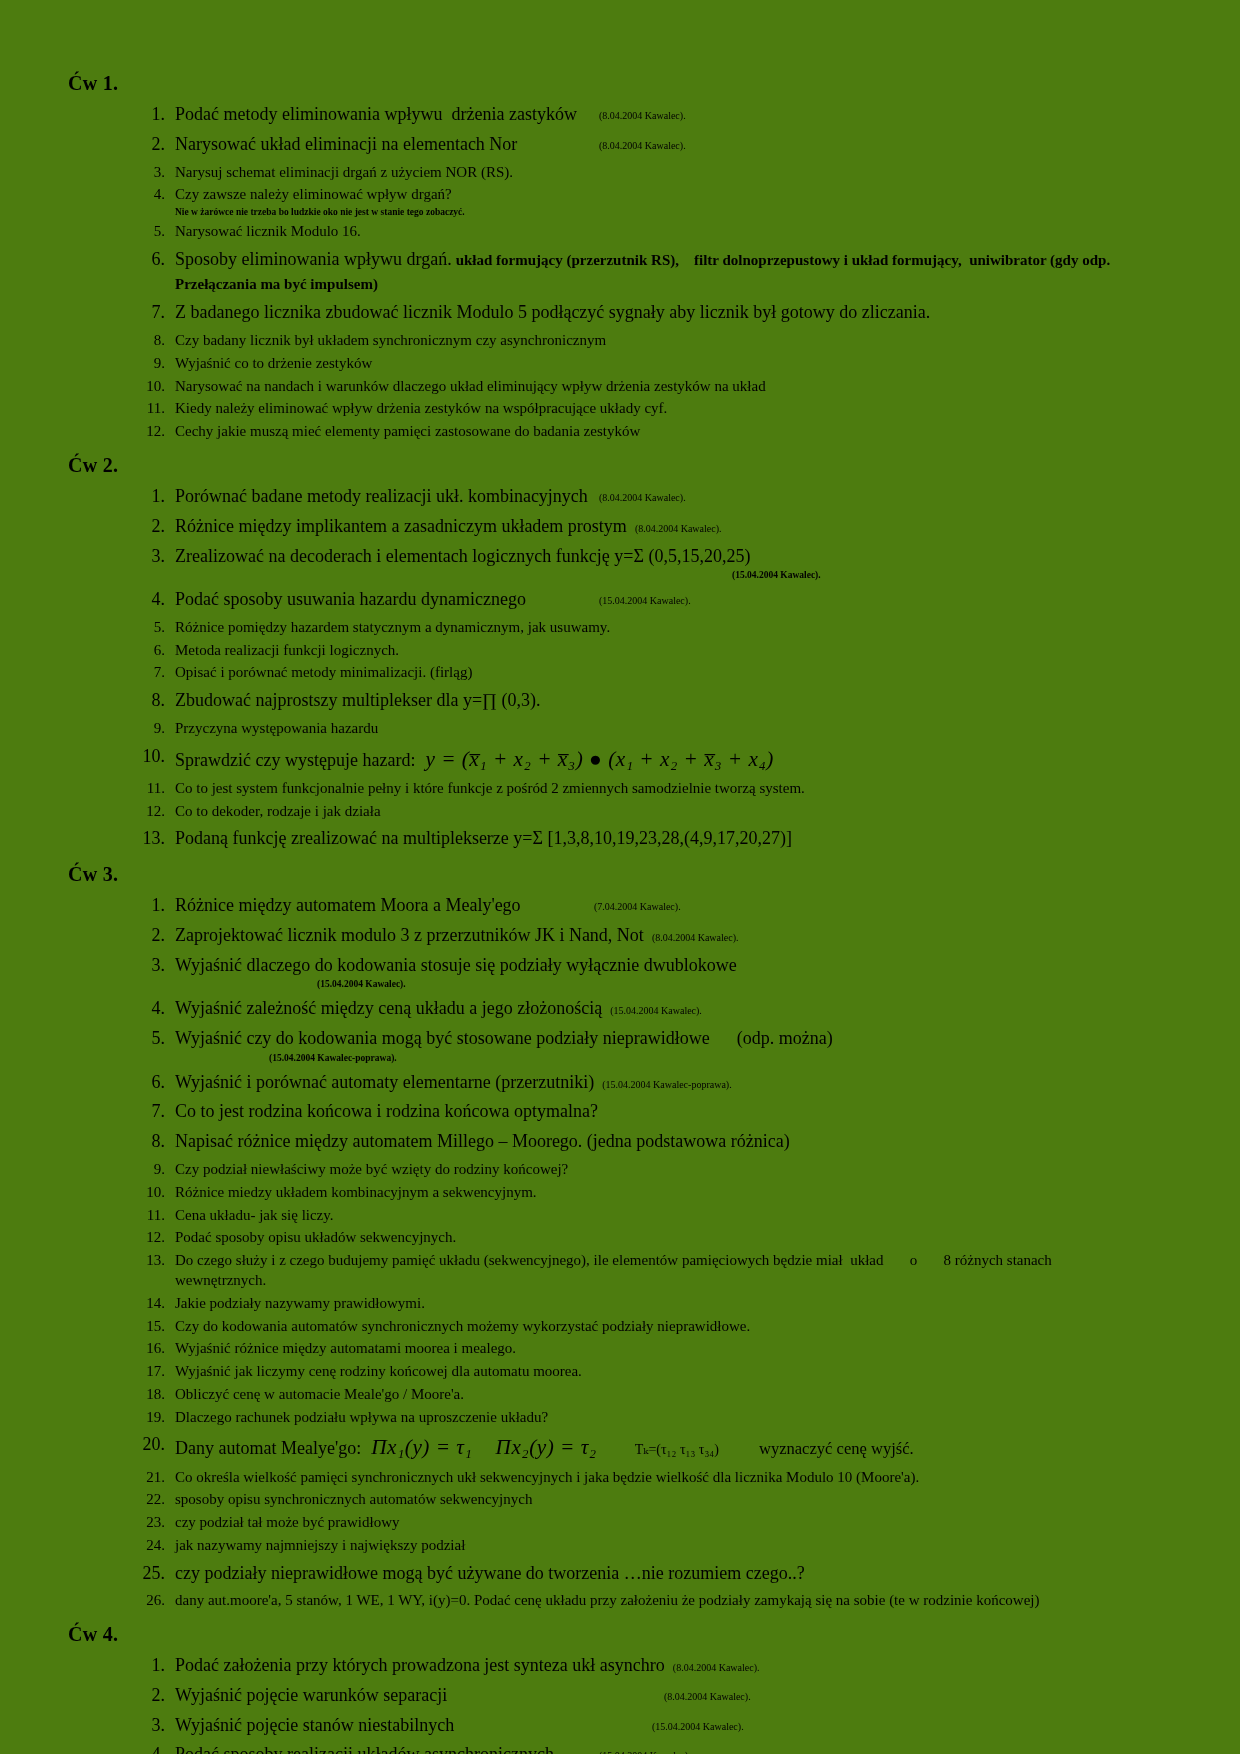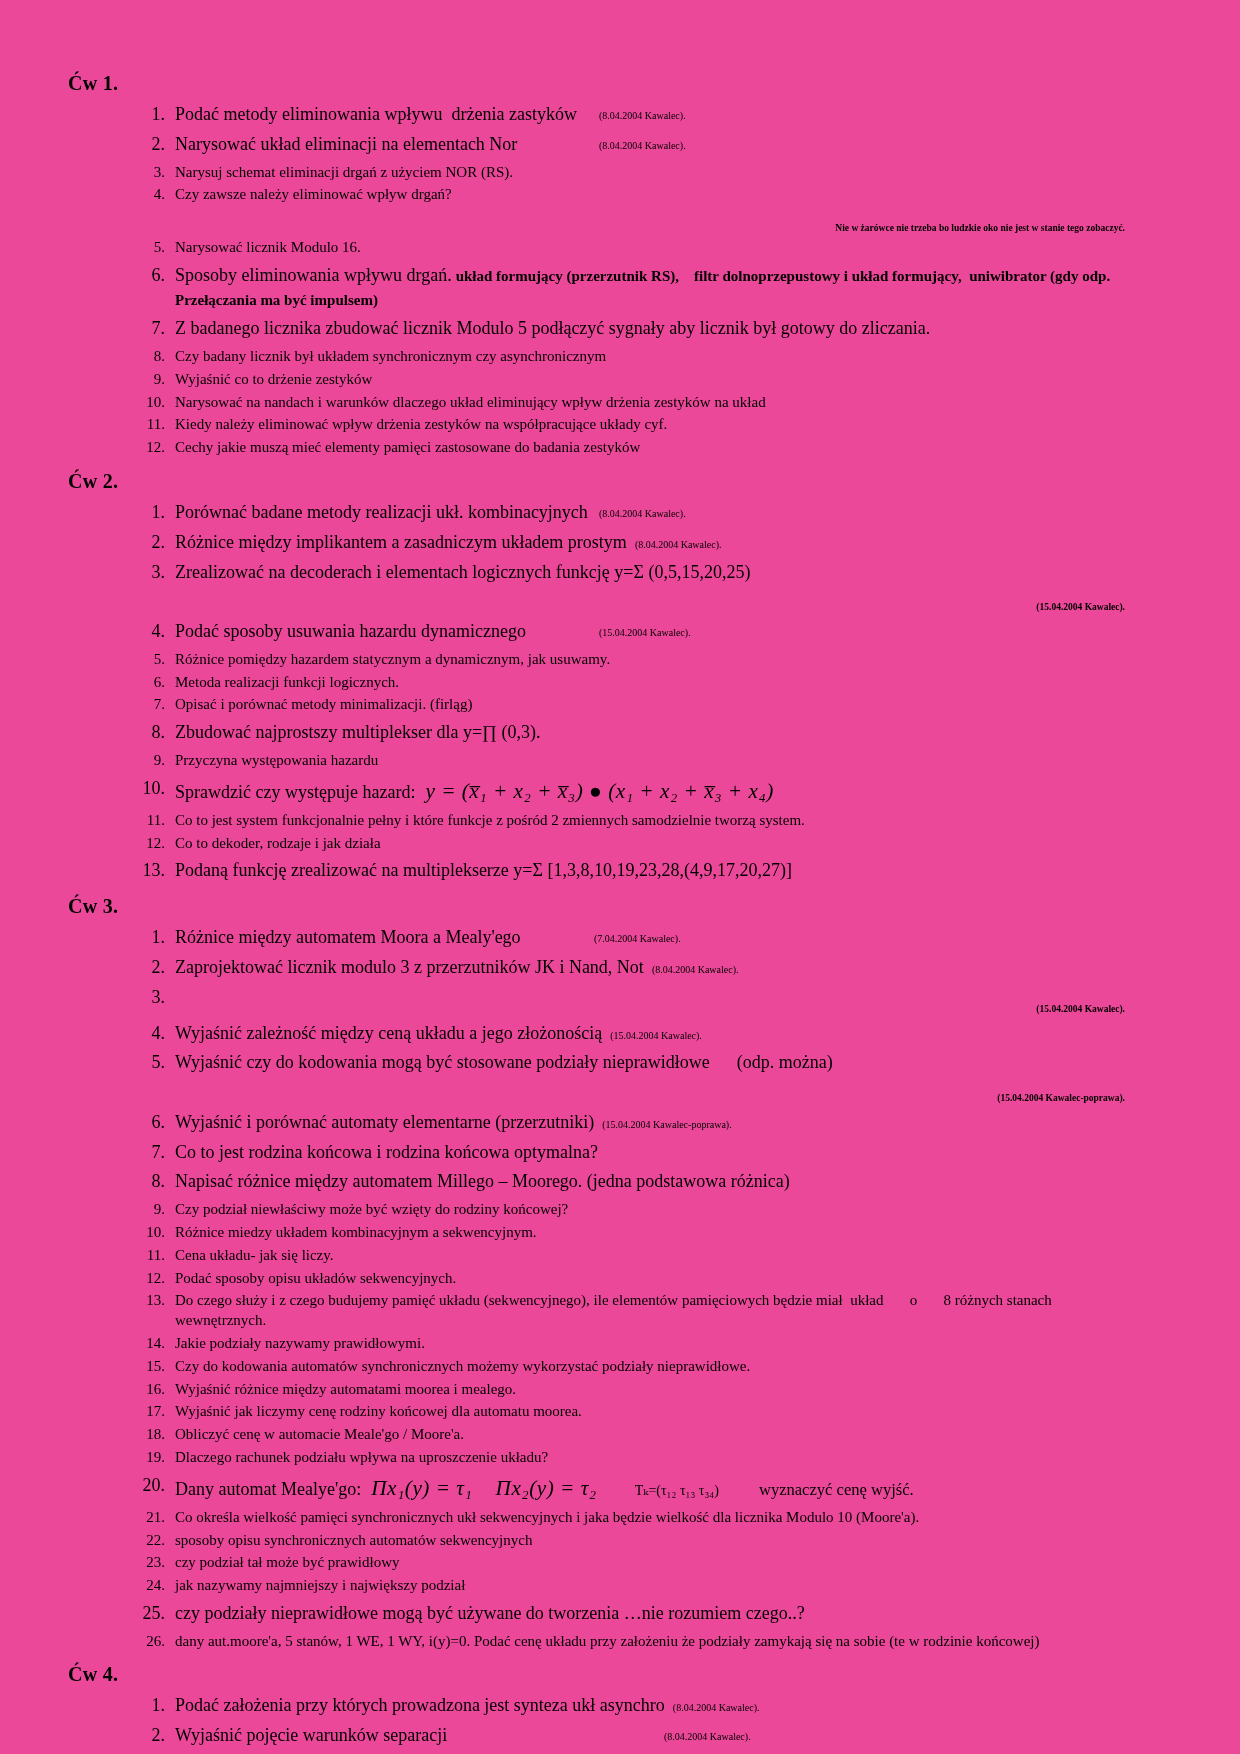--- a/index.html
+++ b/index.html
@@ -1,33 +1,33 @@
 <!DOCTYPE html>
 <html><head>
 <meta charset="utf-8">
 <style>
   html,body{margin:0;padding:0;background:#e8e8e8;}
   .page{
-    width:1240px;height:1754px;margin:0 auto;background:#ec4899;
+    width:1240px;height:1754px;margin:0 auto;background:#4d7c0f;
     font-family:"Liberation Serif","DejaVu Serif",serif;color:#000;
     box-sizing:border-box;padding:60px 80px 0 68px;position:relative;overflow:hidden;
   }
   .section{margin:0 0 10px 0;}
   .section-title{font-weight:bold;font-size:20px;margin:12px 0 8px 0;letter-spacing:0.3px;}
   .items{margin-left:65px;}
   .item{display:flex;position:relative;font-size:15px;line-height:1.32;margin:3px 0;}
   .item.large{font-size:18px;margin:6px 0;}
   .num{min-width:32px;text-align:right;padding-right:10px;flex-shrink:0;}
   .body{flex:1;position:relative;max-width:950px;}
   .qtext{white-space:pre-wrap;}
   .note{font-size:10px;font-weight:normal;white-space:nowrap;}
   .note.inline{margin-left:8px;}
   .note.abs{position:absolute;top:6px;}
   .item:not(.large) .note.abs{top:3px;}
-  .sub{font-size:9.5px;font-weight:bold;line-height:1.25;margin-top:18px;white-space:pre-wrap;text-align:right;}
+  .sub{font-size:9.5px;font-weight:bold;line-height:1.25;margin-top:2px;white-space:pre-wrap;}
   .small-inline{font-size:15px;font-weight:bold;margin-left:4px;white-space:pre-wrap;}
   .formula{font-style:italic;font-size:1.18em;white-space:pre-wrap;margin-left:10px;letter-spacing:0.5px;}
   .formula2{font-size:0.78em;white-space:pre-wrap;margin-left:38px;}
   .tail{white-space:pre-wrap;margin-left:40px;font-size:0.92em;}
 </style>
 </head>
 <body>
 
 <div class="page">
     <div class="section">
@@ -203,20 +203,21 @@
         </div>
         <div class="item large">
           <span class="num">2.</span>
           <div class="body">
             <div class="line"><span class="qtext">Zaprojektować licznik modulo 3 z przerzutników JK i Nand, Not</span><span class="note inline">(8.04.2004 Kawalec).</span></div>
           </div>
         </div>
         <div class="item large">
           <span class="num">3.</span>
           <div class="body">
+            <div class="line"><span class="qtext">Wyjaśnić dlaczego do kodowania stosuje się podziały wyłącznie dwublokowe</span></div>
             <div class="sub" style="margin-left: 142px;">(15.04.2004 Kawalec).</div>
           </div>
         </div>
         <div class="item large">
           <span class="num">4.</span>
           <div class="body">
             <div class="line"><span class="qtext">Wyjaśnić zależność między ceną układu a jego złożonością</span><span class="note inline">(15.04.2004 Kawalec).</span></div>
           </div>
         </div>
         <div class="item large">

